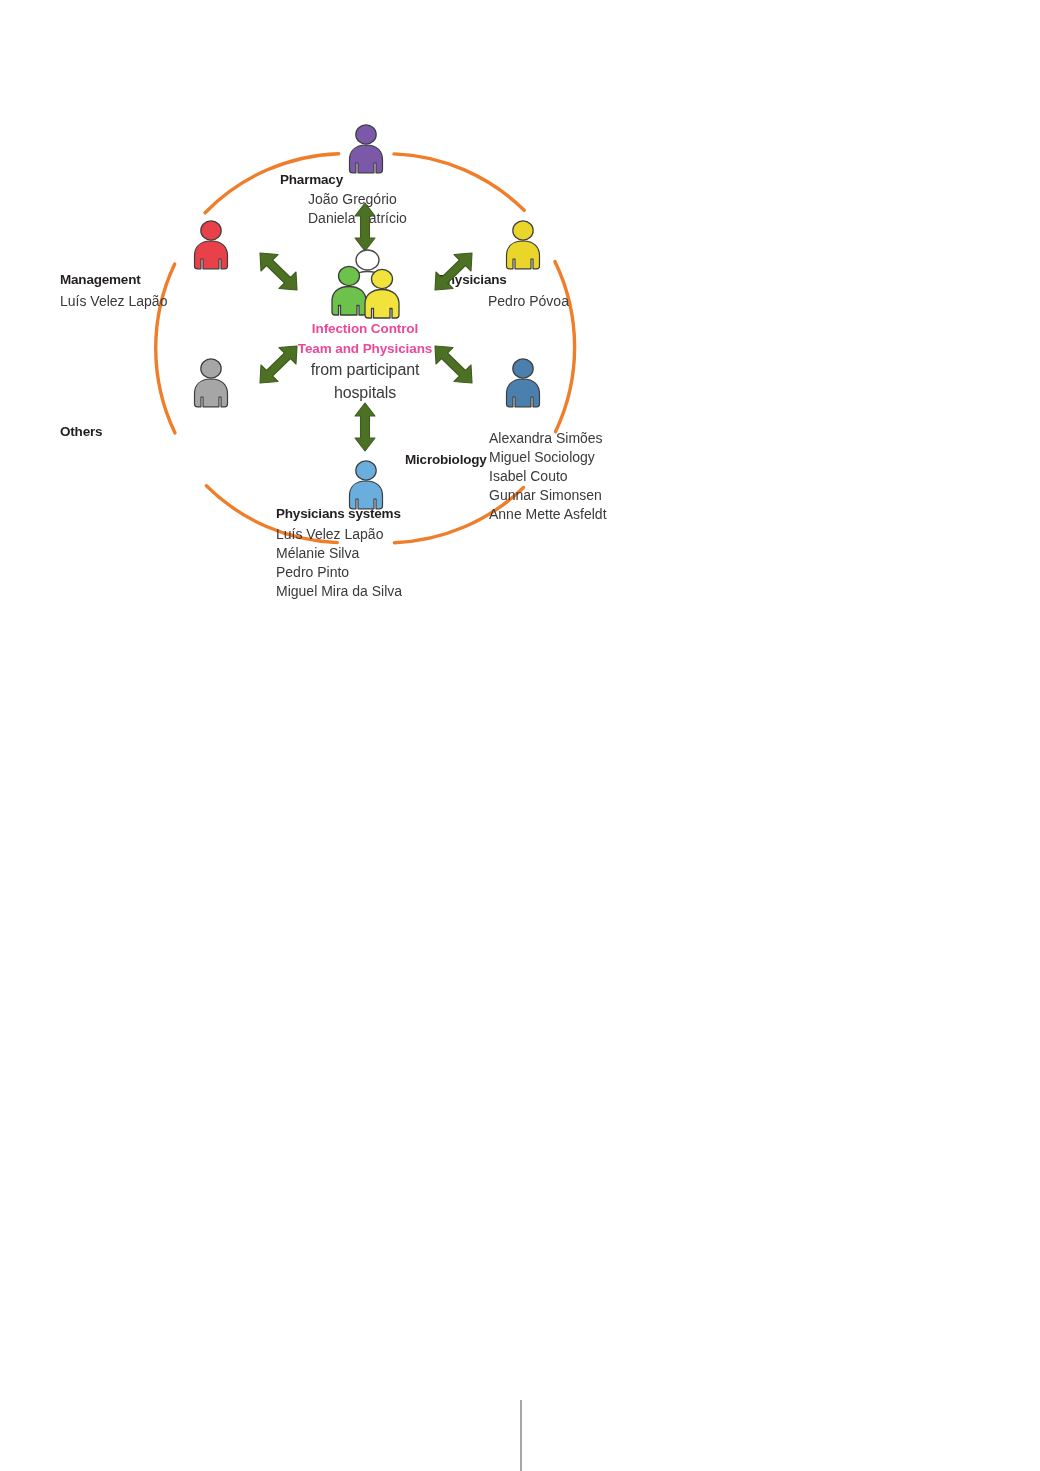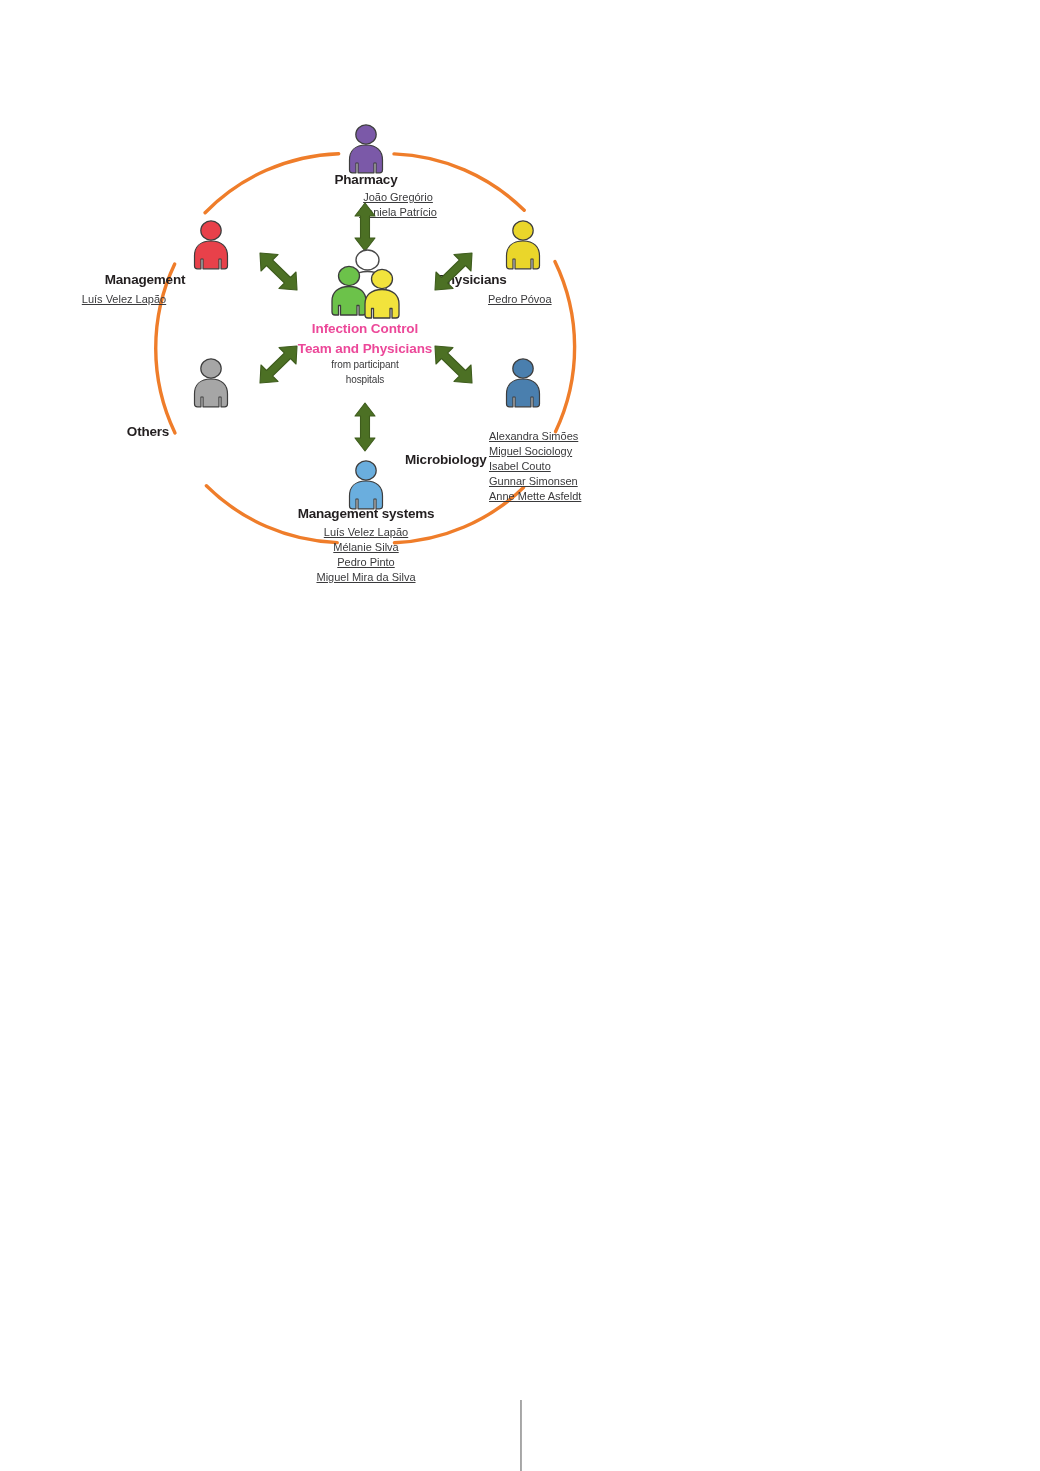--- a/index.html
+++ b/index.html
@@ -61,47 +61,46 @@
     position: absolute;
     font-weight: bold;
     font-size: 13.5px;
     letter-spacing: -0.2px;
     color: #231f20;
     white-space: nowrap;
     line-height: 1.15;
   }
   .node-members {
     position: absolute;
-    font-size: 11px;
+    font-size: 14px;
     line-height: 1.36;
     color: #3a3a3c;
     white-space: nowrap;
-    text-decoration: underline;
-  }
-  .align-center { text-align: center; }
+  }
+  .align-center { }
   .align-left { text-align: left; }
-  .align-right { text-align: center; }
+  .align-right { text-align: left; }
 
   
   #center-text {
     position: absolute;
     width: 230px;
     text-align: center;
     line-height: 1.45;
   }
   #center-text .ct-bold {
     font-weight: bold;
     font-size: 13.5px;
     color: #ec4899;
     letter-spacing: -0.1px;
     display: block;
   }
   #center-text .ct-reg {
     font-weight: normal;
-    font-size: 10px;
+    font-size: 16px;
     color: #3a3a3c;
     display: block;
     letter-spacing: -0.1px;
   }
 
   
   #page-rule {
     position: absolute;
     left: 520px;
     top: 1400px;
@@ -191,21 +190,21 @@
         <path d="M40 38 L22 36.5 L27.5 31 L9.5 13.5 L4 19 L3 1 L21 2.5 L15.5 8 L33.5 25.5 L39 20 Z" fill="#4c7024" stroke="#3e5c1d" stroke-width="1.1" stroke-linejoin="round"></path>
       </svg>
     </div>
 
     <div class="person" style="left:283px; top:358px;">
       <svg viewBox="0 0 46 54">
         <ellipse cx="23" cy="12.5" rx="10.2" ry="9.6" fill="#6aaede" stroke="#3d3d3d" stroke-width="1.2"></ellipse>
         <path d="M23 23 C 12 23 6.5 29 6.5 38 L6.5 48 C6.5 50 7.4 50.8 9.4 50.8 L13 50.8 L13 41 L15 41 L15 50.8 L31 50.8 L31 41 L33 41 L33 50.8 L36.6 50.8 C38.6 50.8 39.5 50 39.5 48 L39.5 38 C39.5 29 34 23 23 23 Z" fill="#6aaede" stroke="#3d3d3d" stroke-width="1.2" stroke-linejoin="round"></path>
       </svg>
     </div>
-    <div class="node-label align-center" style="left:216px; top:406px; width:180px;">Management systems</div>
+    <div class="node-label align-center" style="left:216px; top:406px; width:180px;">Physicians systems</div>
     <div class="node-members align-center" style="left:216px; top:425px; width:180px;">
       <div>Luís Velez Lapão</div>
       <div>Mélanie Silva</div>
       <div>Pedro Pinto</div>
       <div>Miguel Mira da Silva</div>
     </div>
 
     <div class="arrow" style="left:292px; top:302px;">
       <svg width="26" height="50" viewBox="0 0 26 50">
         <path d="M13 1 L23 14 L17.5 14 L17.5 36 L23 36 L13 49 L3 36 L8.5 36 L8.5 14 L3 14 Z" fill="#4c7024" stroke="#3e5c1d" stroke-width="1.1" stroke-linejoin="round"></path>

